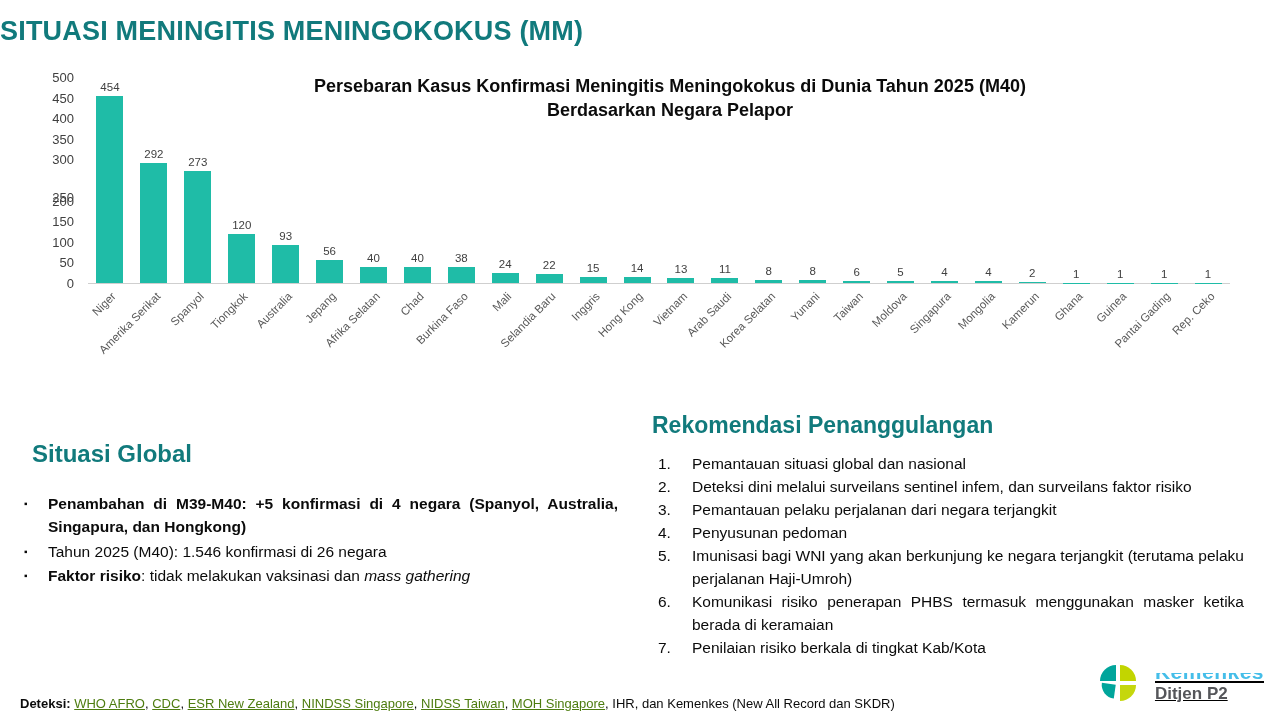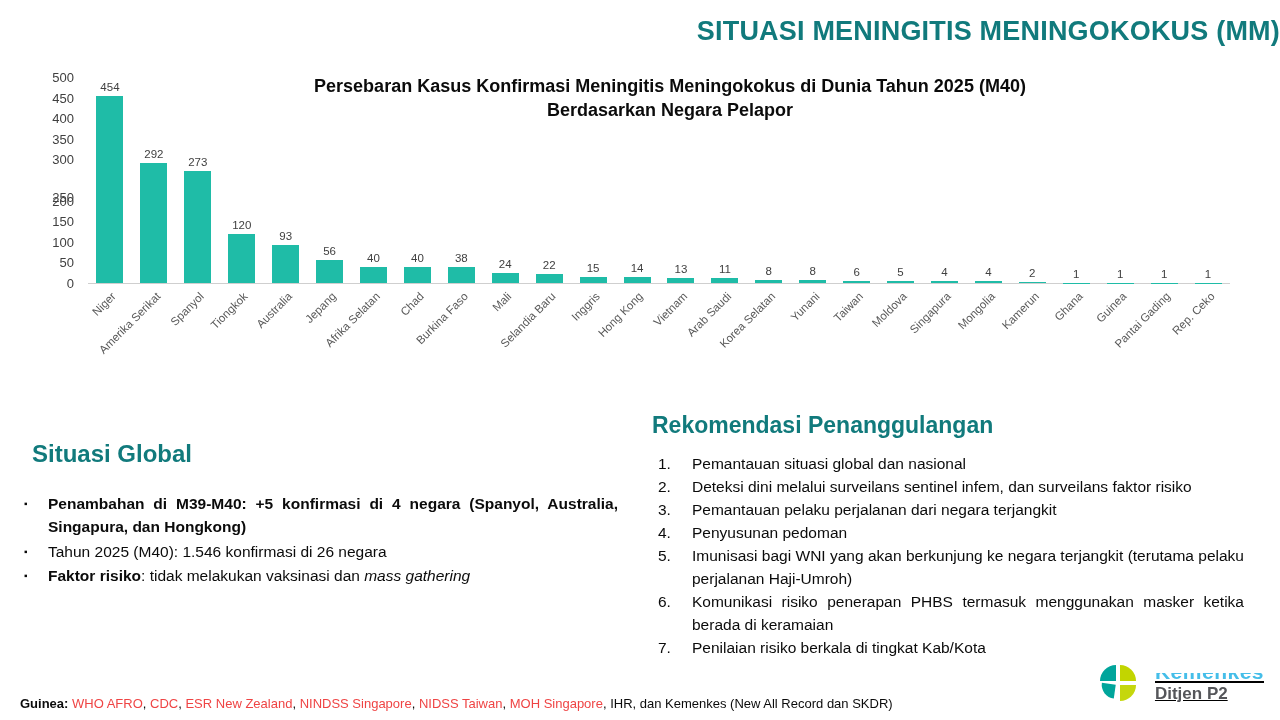--- a/index.html
+++ b/index.html
@@ -4,21 +4,21 @@
 <style>
   * { margin:0; padding:0; box-sizing:border-box; }
   html,body { background:#888; }
   body { font-family:"Liberation Sans", sans-serif; }
   .slide {
     position:relative; width:1280px; height:720px; background:#ffffff;
     overflow:hidden; margin:0 auto;
   }
   .main-title {
     position:absolute; top:16px; left:0; width:100%;
-    text-align:right; font-size:27px; font-weight:700; color:#117A7C;
+    text-align:left; font-size:27px; font-weight:700; color:#117A7C;
     letter-spacing:0.2px;
   }
   
   .chart { position:absolute; left:40px; top:64px; width:1200px; height:336px; }
   .chart-title {
     position:absolute; left:60px; right:0; top:10px; text-align:center;
     font-size:18px; font-weight:700; color:#0b0b0b; line-height:1.35; z-index:5;
   }
   .yaxis { position:absolute; left:0; top:14px; width:40px; height:206px; }
   .ytick {
@@ -58,21 +58,21 @@
   .reko ol { list-style:none; margin-top:14px; }
   .reko li { display:flex; line-height:1.48; font-size:15.5px; color:#0b0b0b; }
   .reko li .num { flex:0 0 40px; padding-left:6px; }
   .reko li .txt { flex:1; text-align:justify; }
   
   .footer {
     position:absolute; left:20px; bottom:9px; font-size:13px; color:#0b0b0b;
     white-space:nowrap;
   }
   .footer .lbl { font-weight:700; }
-  .footer a { color:#ef4444; cursor:pointer; }
+  .footer a { color:#4d7c0f; text-decoration:underline; cursor:pointer; }
   
   .logo { position:absolute; right:16px; bottom:12px; display:flex; align-items:flex-end; }
   .logo .mark { width:56px; height:48px; margin-right:8px; }
   .logo .texts { padding-bottom:4px;text-decoration:underline; }
   .brand-clip { height:11px; overflow:hidden; margin-bottom:1px; }
   .brand-clip span {
     display:block; font-size:21px; font-weight:700; color:#45BEE9;
     line-height:1; margin-top:-12px; letter-spacing:0.5px;
   }
   .unit { font-size:17px; font-weight:700; color:#55565A; line-height:1.1; }
@@ -336,21 +336,21 @@
           <span class="txt">Komunikasi risiko penerapan PHBS termasuk menggunakan masker ketika berada di keramaian</span>
         </li>
         <li>
           <span class="num">7.</span>
           <span class="txt">Penilaian risiko berkala di tingkat Kab/Kota</span>
         </li>
       </ol>
   </div>
 
   <div class="footer">
-    <span class="lbl">Guinea:</span>
+    <span class="lbl">Deteksi:</span>
     <span> <a>WHO AFRO</a><span>, </span><a>CDC</a><span>, </span><a>ESR New Zealand</a><span>, </span><a>NINDSS Singapore</a><span>, </span><a>NIDSS Taiwan</a><span>, </span><a>MOH Singapore</a><span>, IHR, dan Kemenkes (New All Record dan SKDR)</span></span>
   </div>
 
   <div class="logo">
     <svg class="mark" viewBox="0 0 56 48">
       <g transform="translate(27,23)">
         <path d="M-2,-2 L-18,-2 A16,16 0 0 1 -2,-18 Z" fill="#00A59B"></path>
         <path d="M2,-2 L2,-18 A16,16 0 0 1 18,-2 Z" fill="#C2D500"></path>
         <path d="M-2,2 L-2,16 A14,14 0 0 1 -16,2 Z" fill="#00A59B" transform="rotate(8)"></path>
         <path d="M2,2 L18,2 A16,16 0 0 1 2,18 Z" fill="#C2D500" opacity="0.95"></path>

